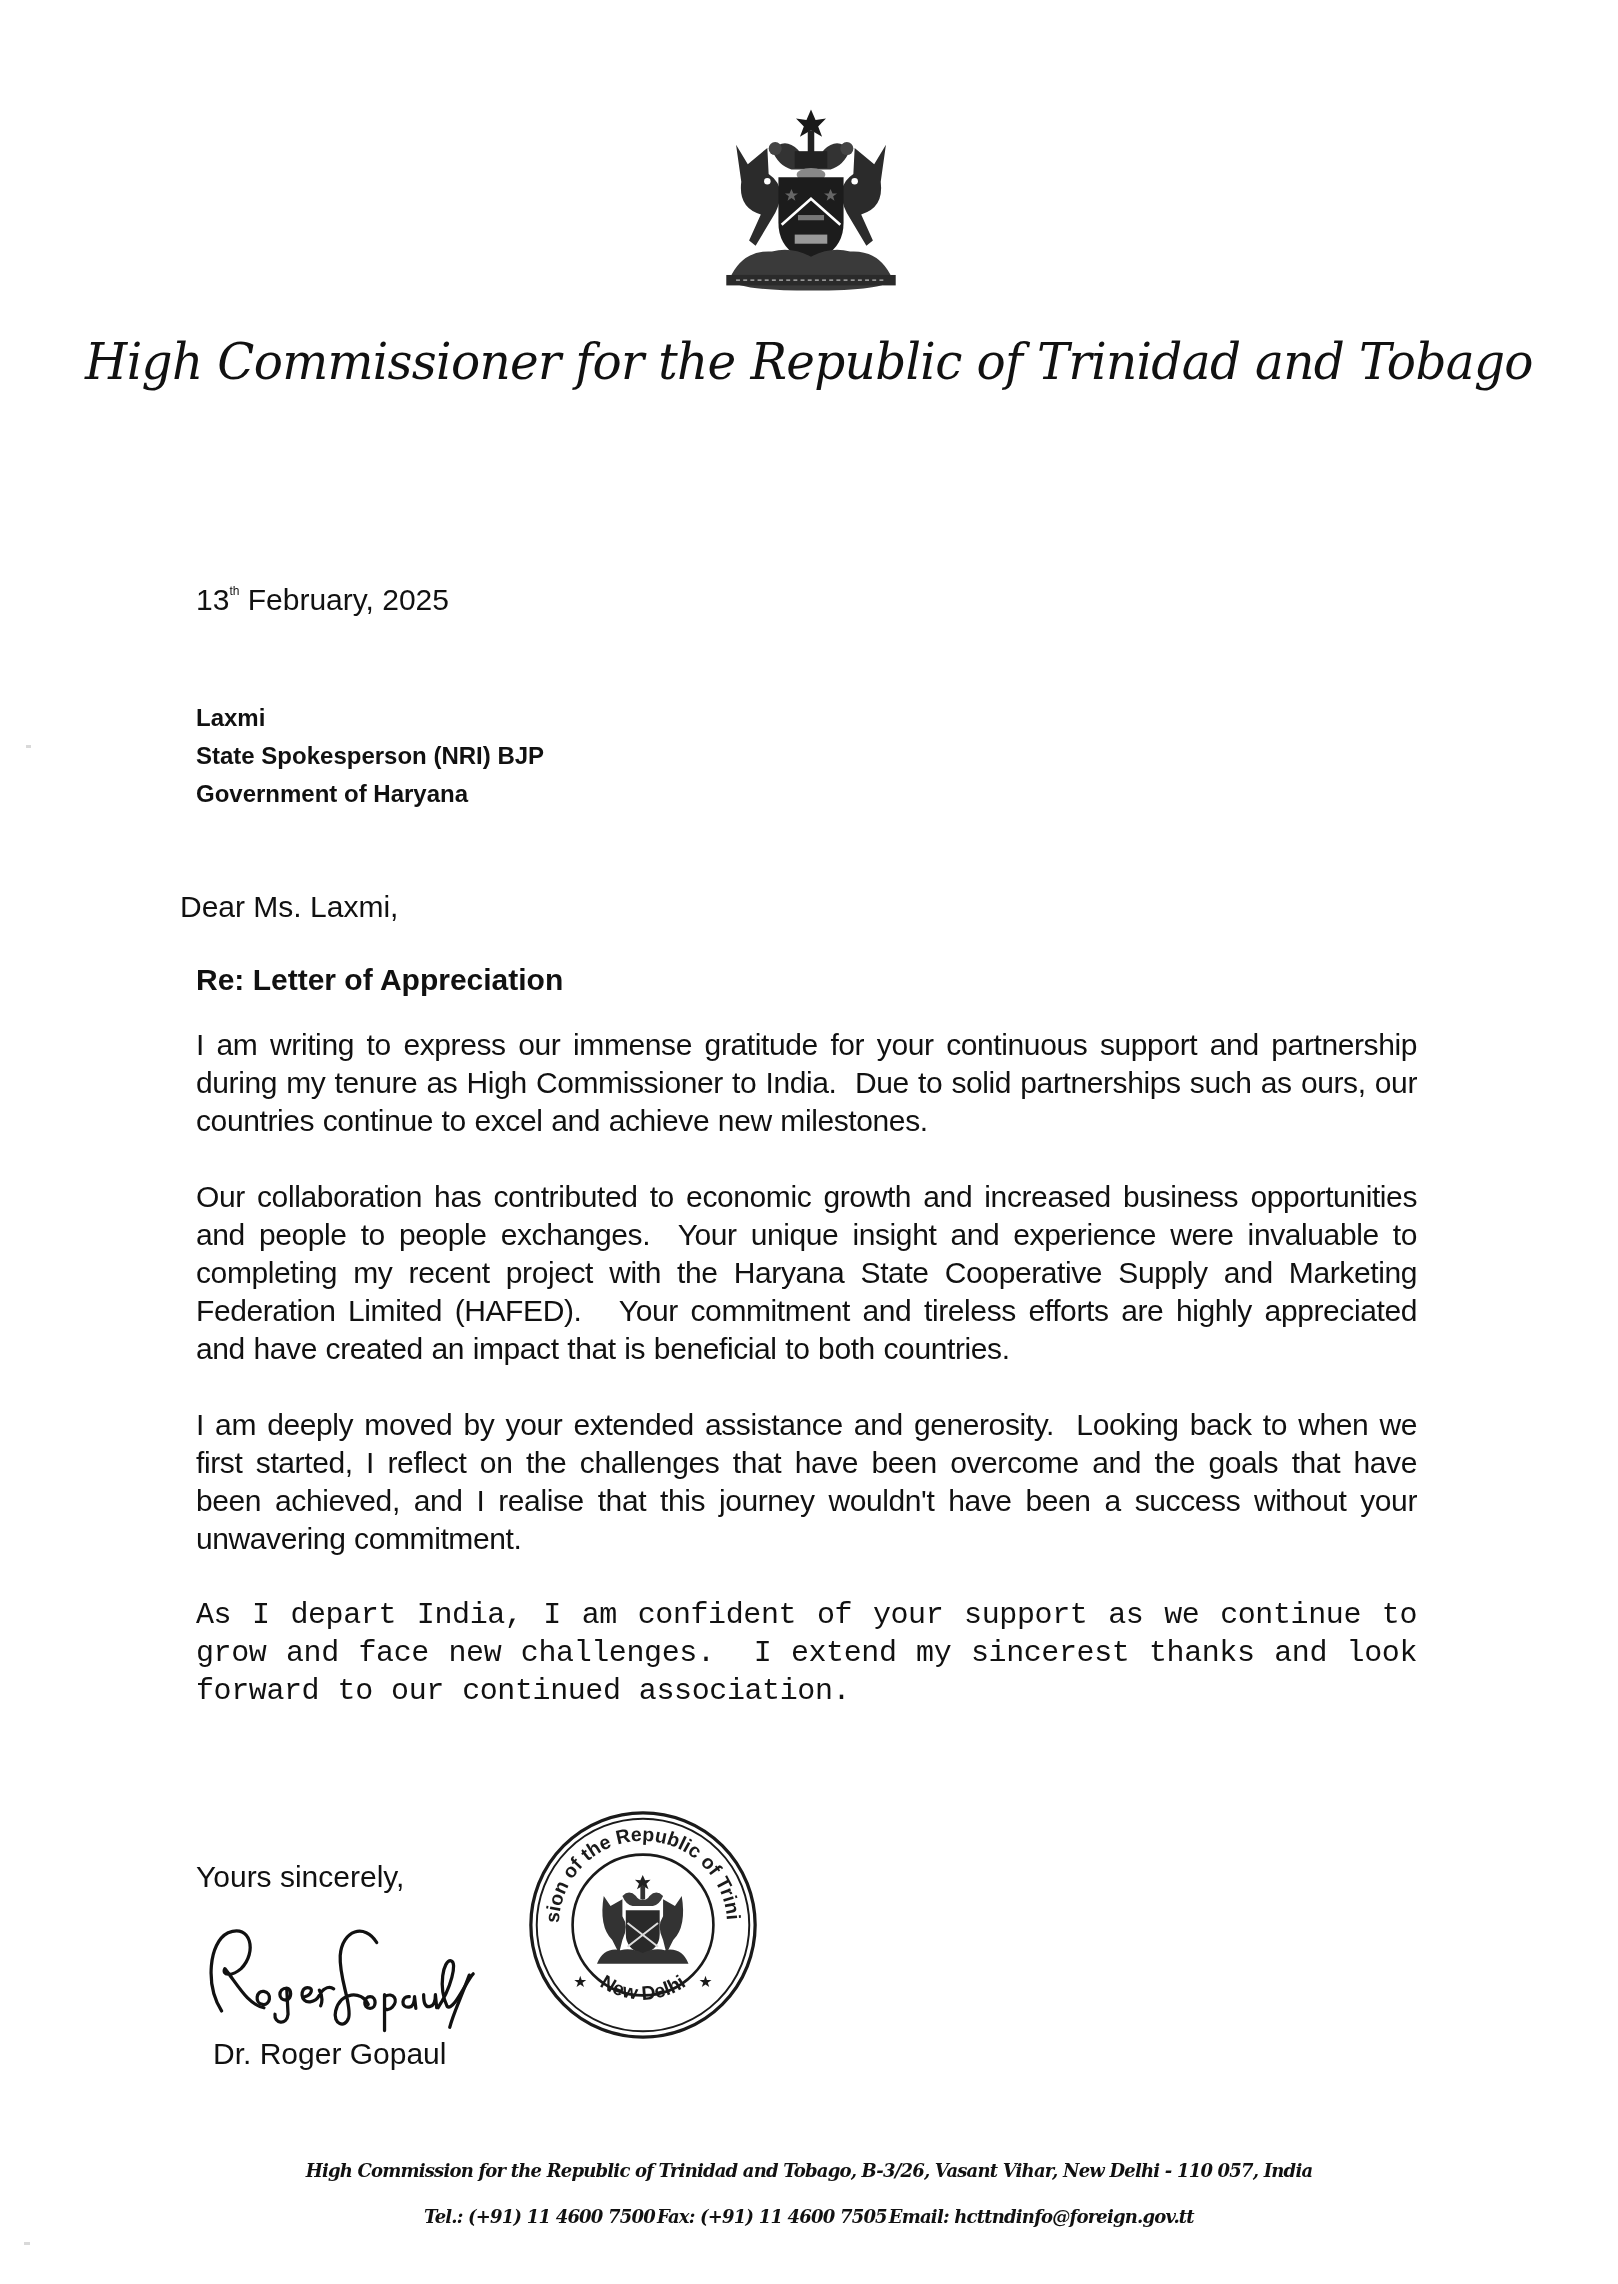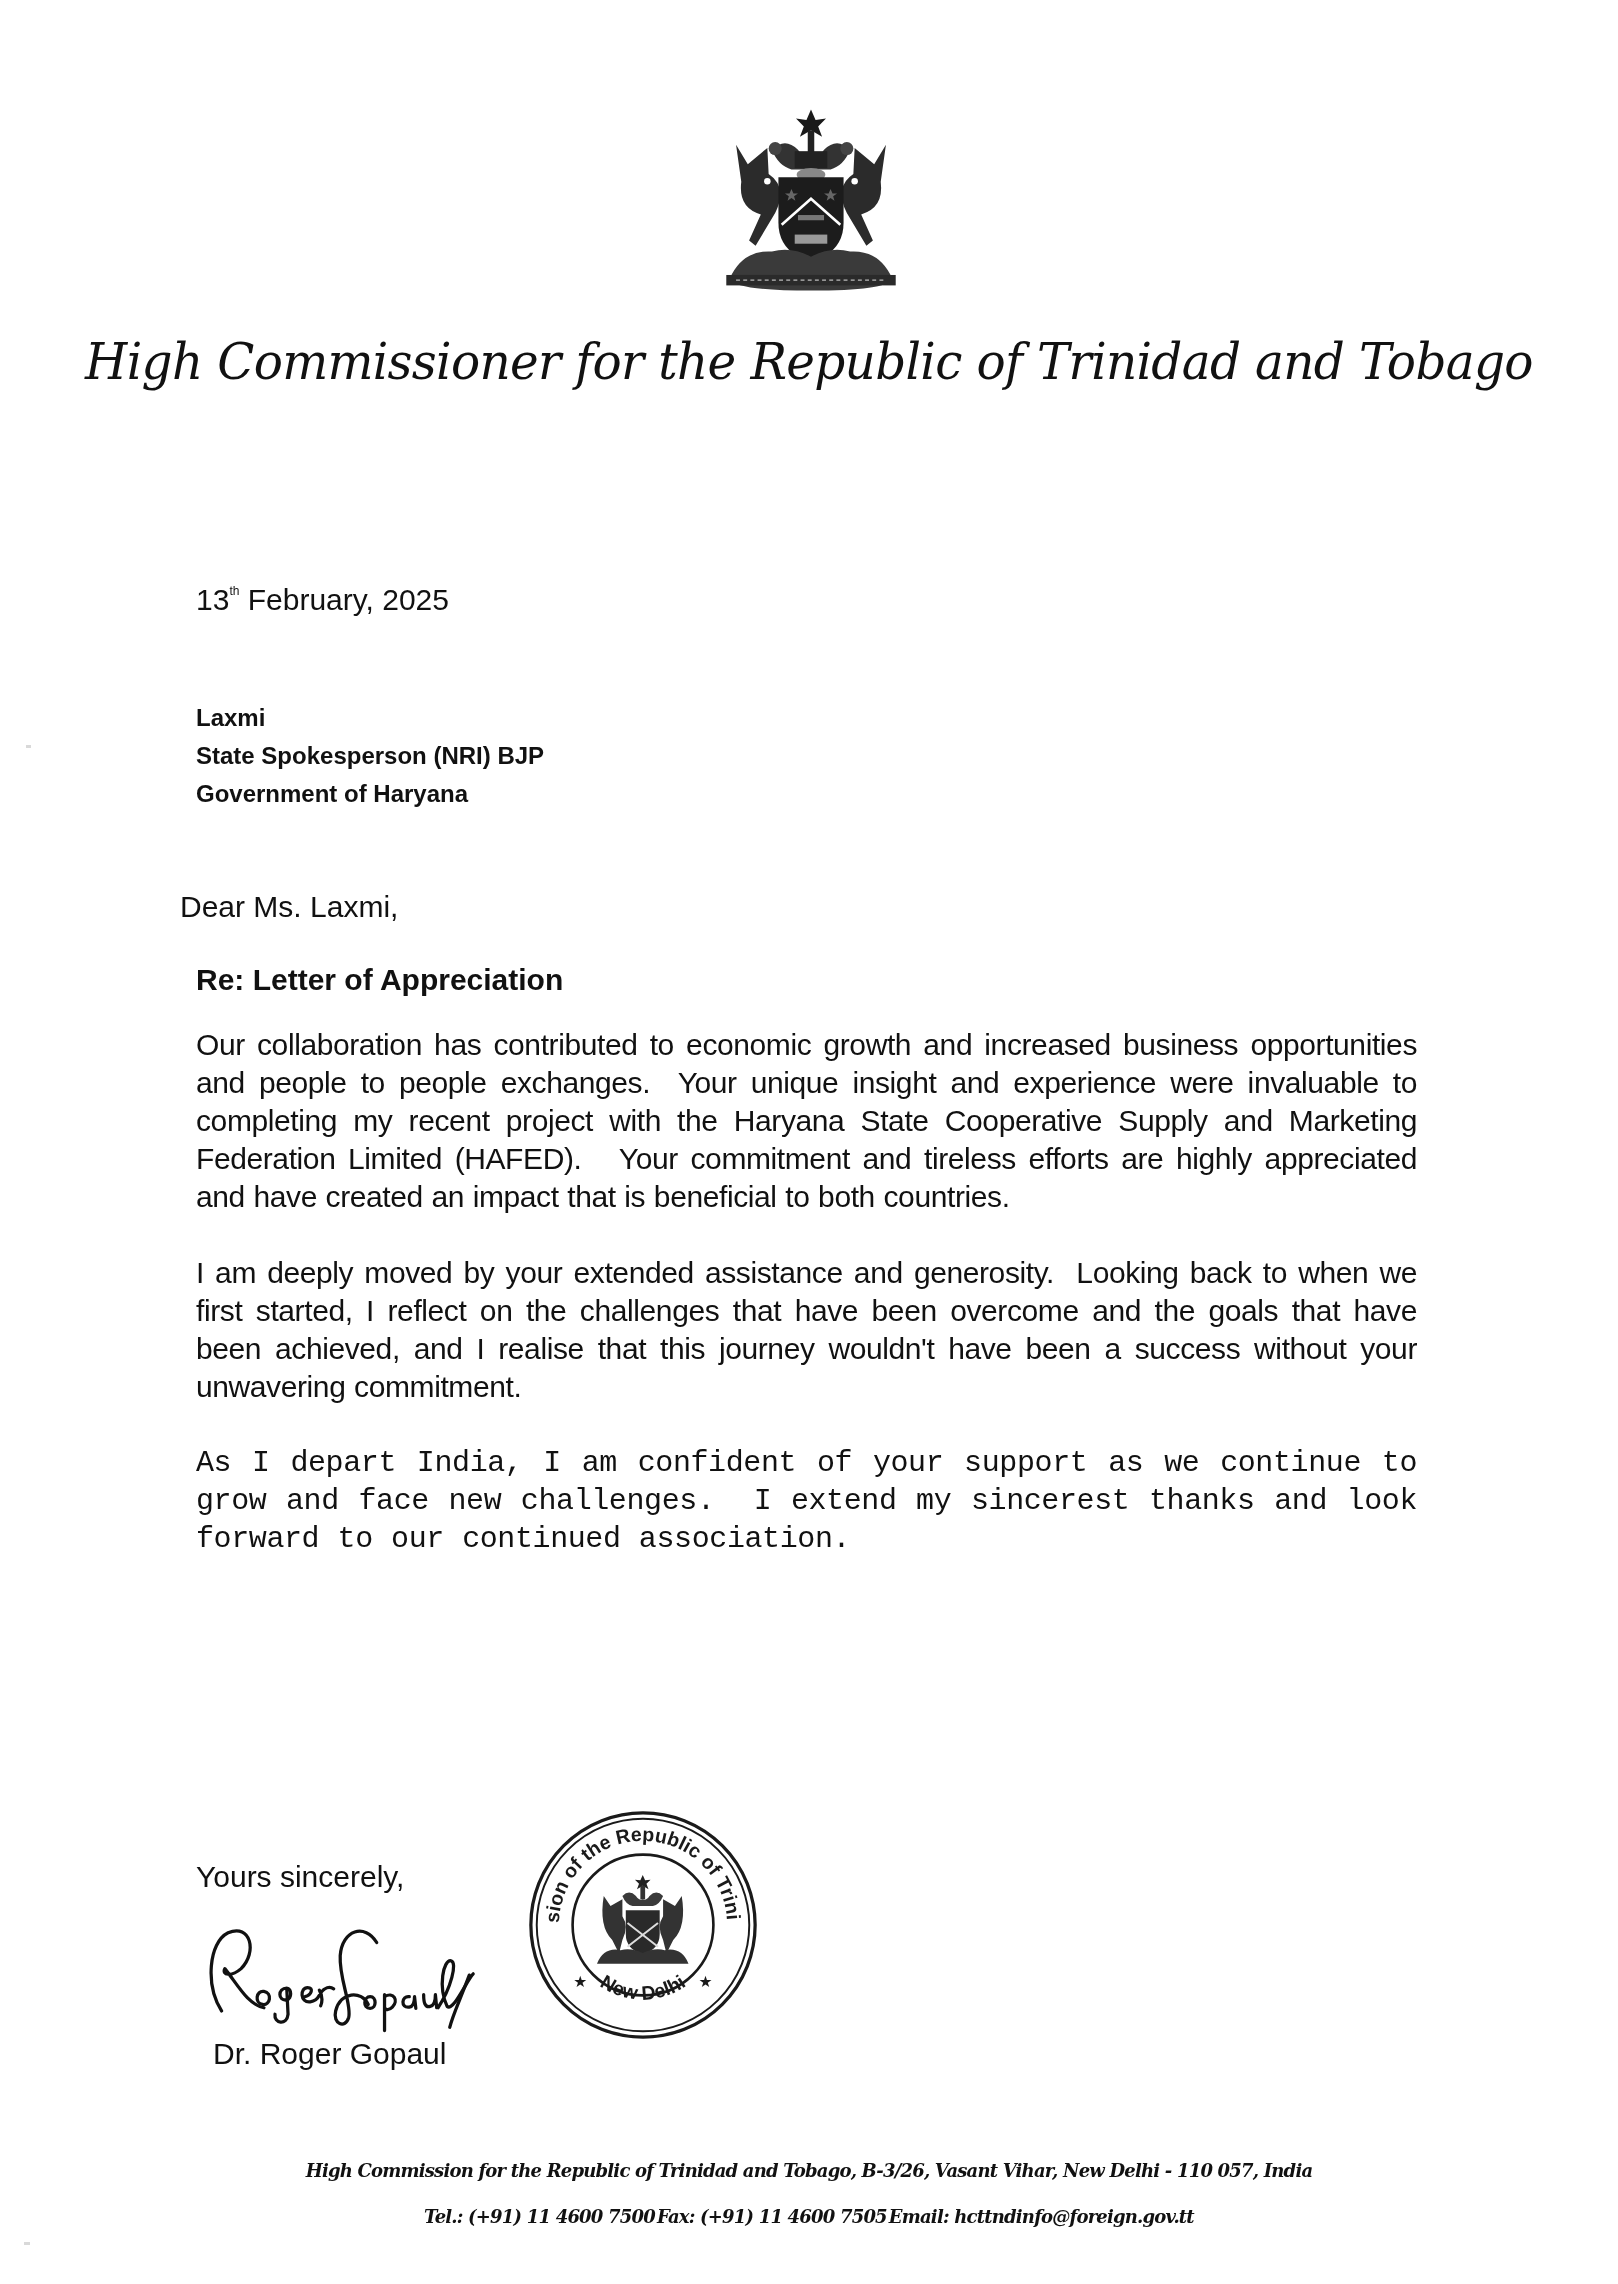--- a/index.html
+++ b/index.html
@@ -99,20 +99,21 @@
 <div id="recipient" class="abs txt">
   <div>Laxmi</div>
   <div>State Spokesperson (NRI) BJP</div>
   <div>Government of Haryana</div>
 </div>
 
 <div id="salutation" class="abs txt">Dear Ms. Laxmi,</div>
 <div id="subject" class="abs txt">Re: Letter of Appreciation</div>
 
 <div id="body" class="abs">
+  <p>I am writing to express our immense gratitude for your continuous support and partnership during my tenure as High Commissioner to India.&nbsp; Due to solid partnerships such as ours, our countries continue to excel and achieve new milestones.</p>
   <p>Our collaboration has contributed to economic growth and increased business opportunities and people to people exchanges.&nbsp; Your unique insight and experience were invaluable to completing my recent project with the Haryana State Cooperative Supply and Marketing Federation Limited (HAFED).&nbsp;&nbsp; Your commitment and tireless efforts are highly appreciated and have created an impact that is beneficial to both countries.</p>
   <p>I am deeply moved by your extended assistance and generosity.&nbsp; Looking back to when we first started, I reflect on the challenges that have been overcome and the goals that have been achieved, and I realise that this journey wouldn't have been a success without your unwavering commitment.</p>
   <p>As I depart India, I am confident of your support as we continue to grow and face new challenges.&nbsp; I extend my sincerest thanks and look forward to our continued association.</p>
 </div>
 
 <div id="closing" class="abs txt">Yours sincerely,</div>
 
 <svg id="signature" class="abs" viewBox="0 0 520 185" fill="none" stroke="#111" stroke-width="5" stroke-linecap="round" stroke-linejoin="round">
   <title>Roger Gopaul</title>
 

